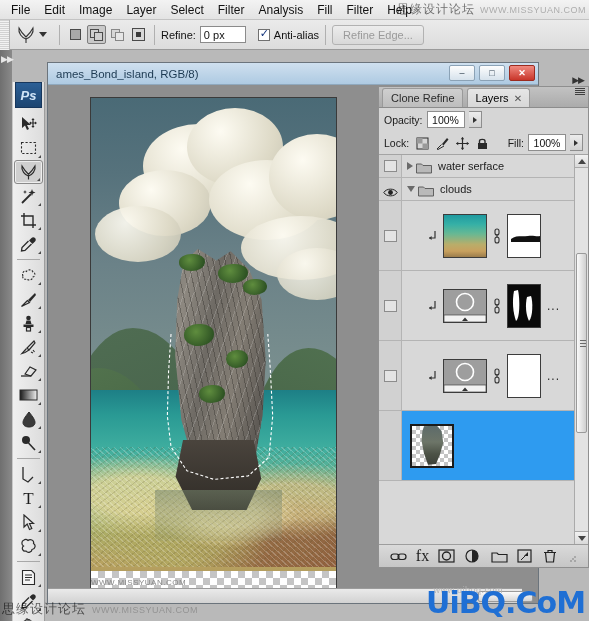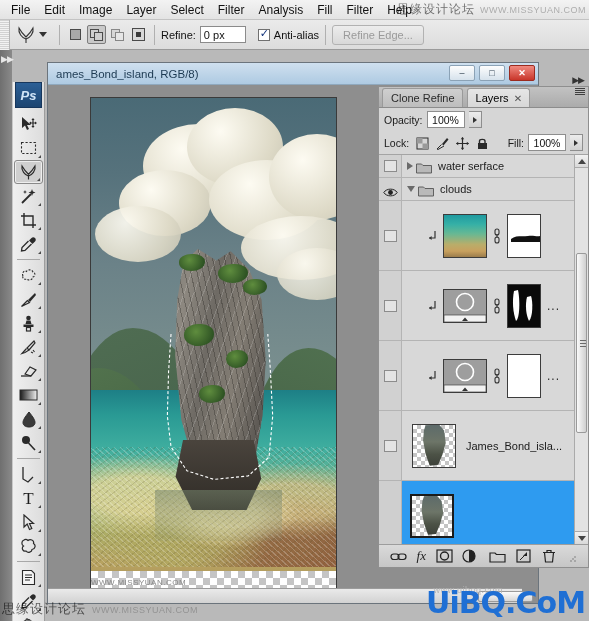--- a/index.html
+++ b/index.html
@@ -402,21 +402,21 @@
     background: repeating-linear-gradient(#6b6b6b 0 1px, transparent 1px 3px);
   }
 
   .panel-footer {
     height: 23px; background: linear-gradient(#dadada,#c6c6c6);
     border-top: 1px solid #9d9d9d;
     display: flex; align-items: center; justify-content: space-around;
     padding: 0 6px;
   }
   .ficon { width: 17px; height: 15px; position: relative; }
-  .fx-text { font-size: 13px; font-style: italic; color: #222; font-family: "Liberation Serif", serif; }
+  .fx-text { font-size: 16px; color: #222; font-family: "Liberation Serif", serif; }
 
   
   .wm-bottom-left {
     position: absolute; left: 2px; bottom: 3px; display: flex;
     align-items: baseline; gap: 6px; opacity: .6; pointer-events: none;
   }
   .wm-uibq {
     position: absolute; right: 4px; bottom: 1px;
     font-size: 30px; font-weight: bold; color: #1f6fd4;
     letter-spacing: -1px; pointer-events: none;
@@ -935,30 +935,20 @@
           <svg width="10" height="16" viewBox="0 0 10 16">
             <rect x="3" y="1" width="4" height="6" rx="2" fill="none" stroke="#333" stroke-width="1.1"></rect>
             <rect x="3" y="9" width="4" height="6" rx="2" fill="none" stroke="#333" stroke-width="1.1"></rect>
             <path d="M5 6 L5 10" stroke="#333" stroke-width="1.1"></path>
           </svg>
         </span>
         <span class="mask-thumb"></span>
         <span class="dots">...</span>
       </div>
 
-      <div class="layerrow tall">
-        <div class="eyecell">
-          <span class="eyebox"></span>
-        </div>
-        <span class="thumb" style="margin-left:10px">
-          <span class="mini-checker"></span>
-          <span class="mini-rock"></span>
-        </span>
-        <span class="layername" style="margin-left:10px">James_Bond_isla...</span>
-      </div>
 
       <div class="layerrow tall selected">
         <div class="eyecell" style="background:#cfcfcf">
           
         </div>
         <span class="thumb sel-outline" style="margin-left:8px">
           <span class="mini-checker"></span>
           <span class="mini-rock"></span>
         </span>
 

